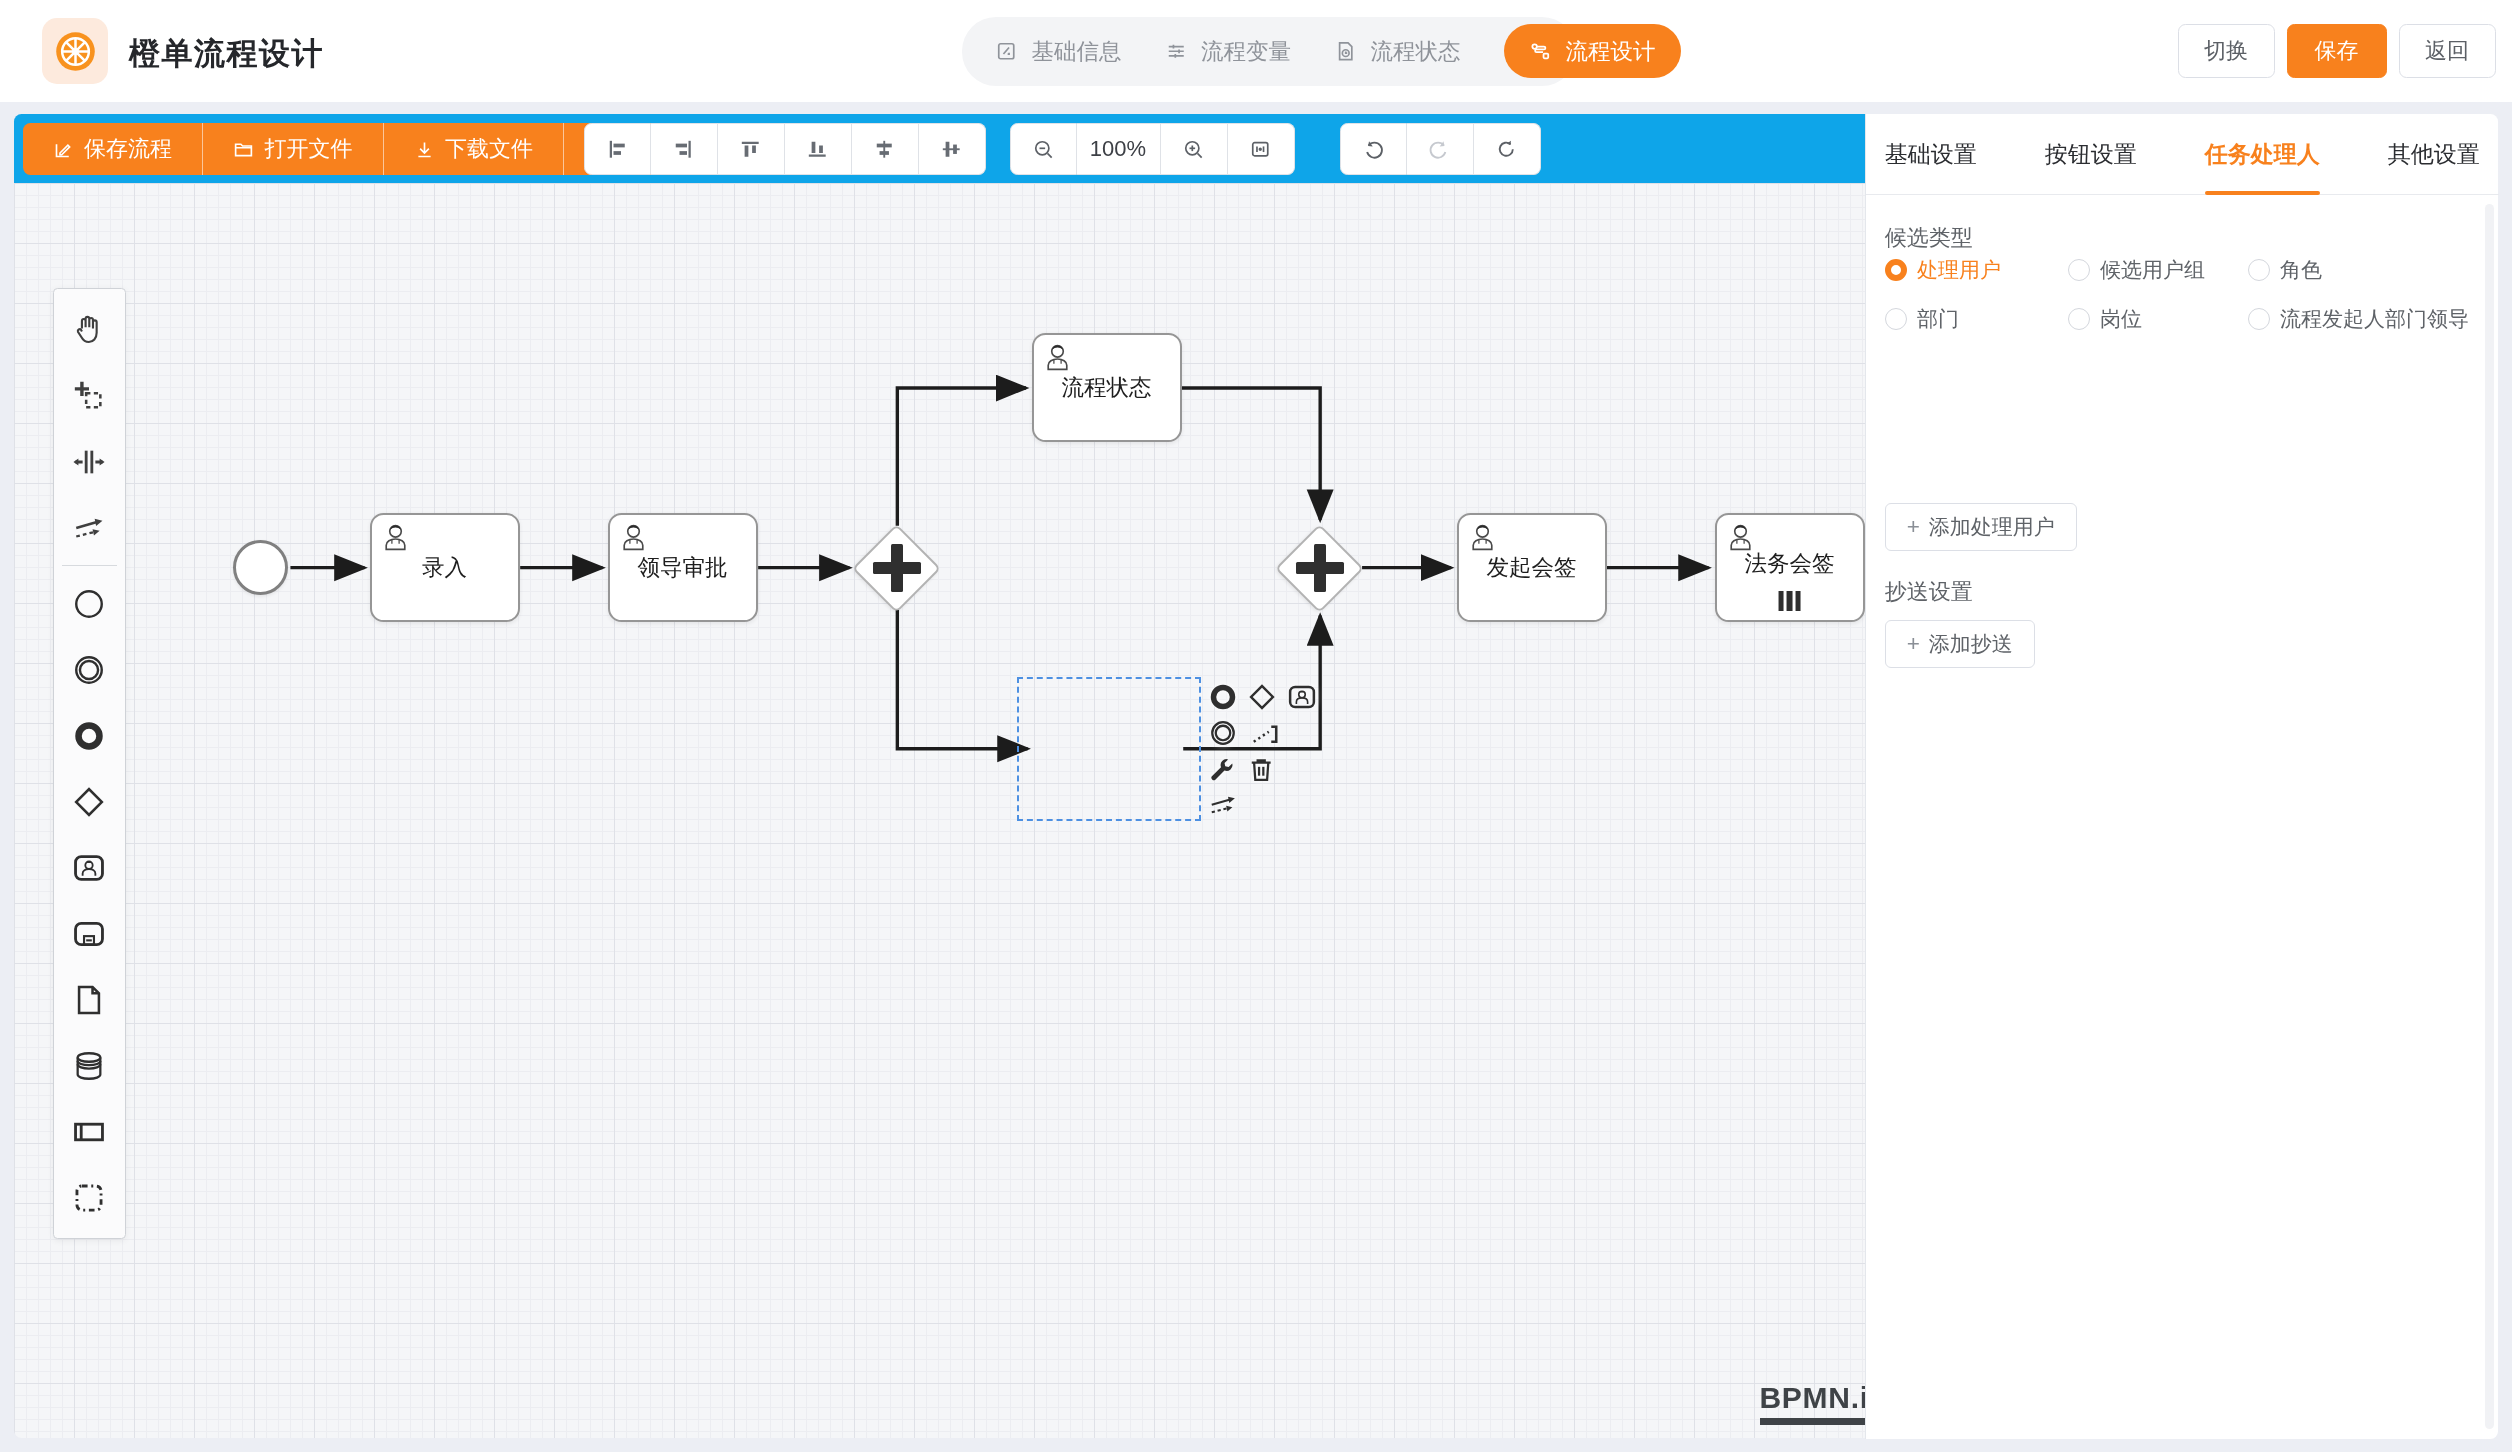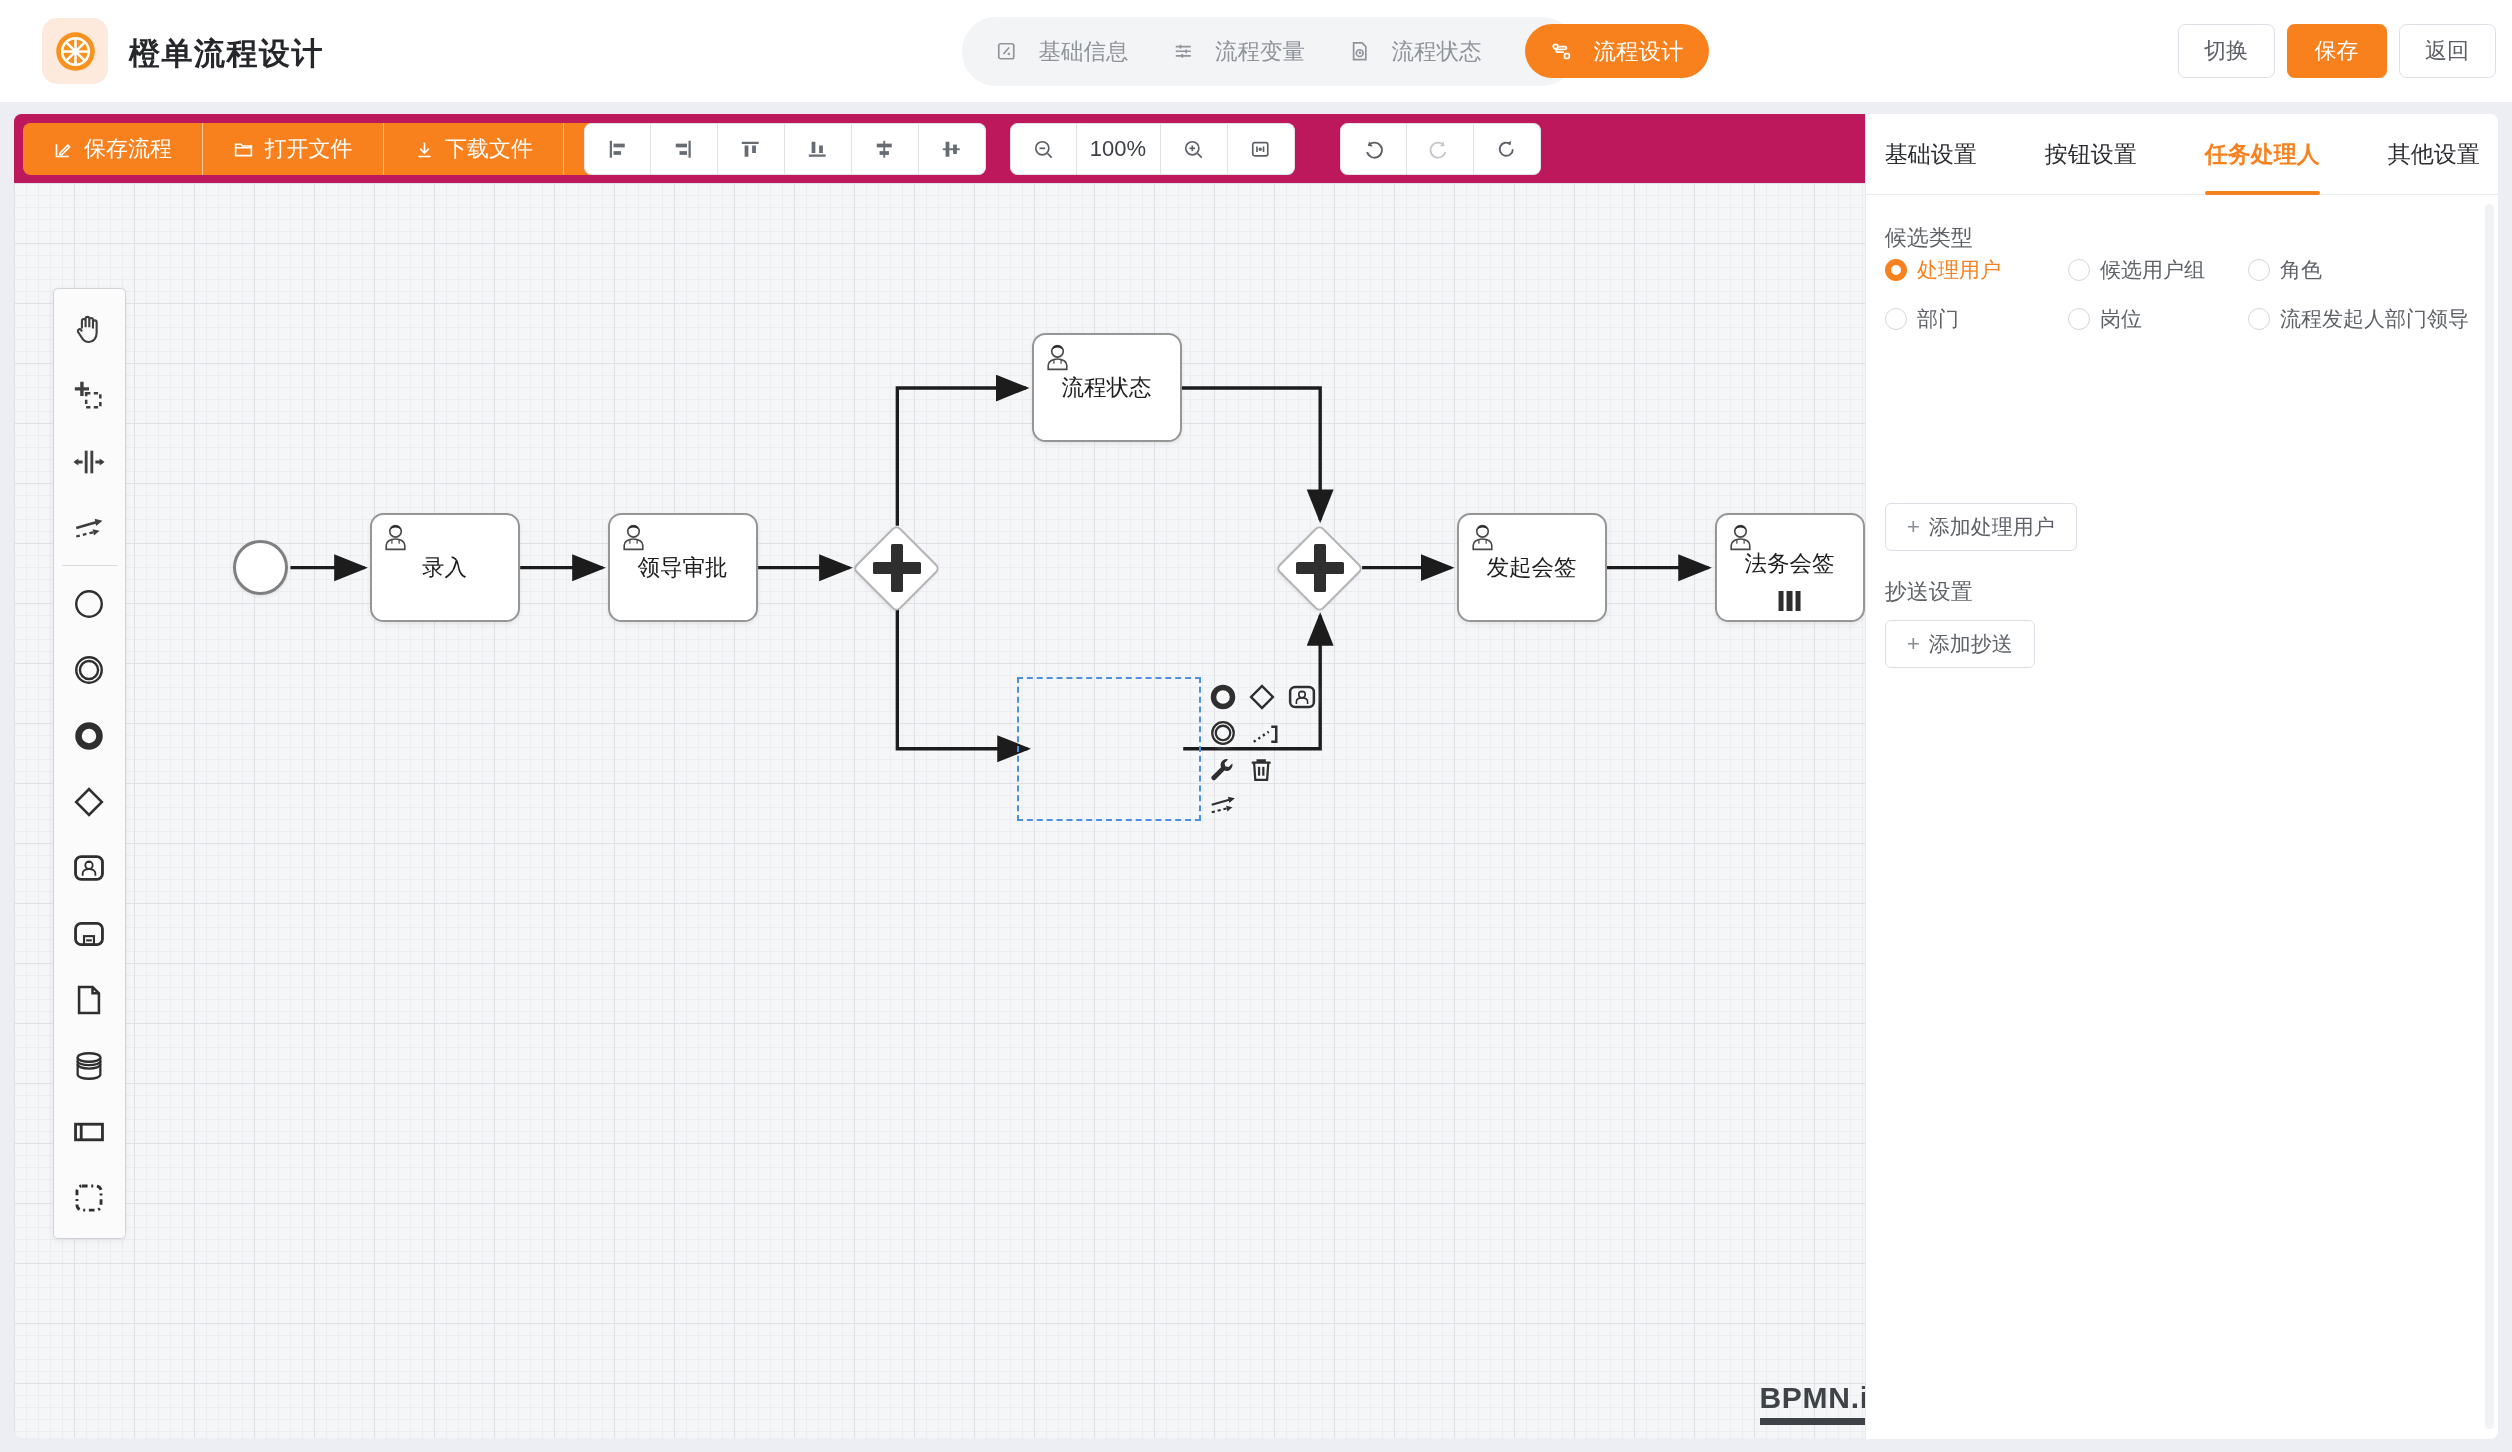--- a/index.html
+++ b/index.html
@@ -11,31 +11,31 @@
     color:#303133;
   }
   .abs { position:absolute; }
 
   
   .header { position:absolute; left:0; top:0; width:2512px; height:102px; background:#ffffff; }
   .logo { position:absolute; left:42px; top:18px; width:66px; height:66px; border-radius:15px; background:#fdeadd; display:flex; align-items:center; justify-content:center; }
   .app-title { position:absolute; left:129px; top:33px; font-size:31px; font-weight:bold; color:#25272b; letter-spacing:1.5px;text-align:right; }
 
   .nav-pill { position:absolute; left:962px; top:16.5px; height:69px; width:614px; background:#f3f4f6; border-radius:34px; display:flex; align-items:center; padding:0 10.5px 0 33px; gap:43px; }
-  .nav-item { display:flex; align-items:center; gap:21px; font-size:22.5px; color:#8f939a; cursor:pointer; white-space:nowrap; }
+  .nav-item { display:flex; align-items:center; gap:14px; font-size:22.5px; color:#8f939a; cursor:pointer; white-space:nowrap; }
   .nav-item.active { background:#f8811d; color:#ffffff; height:54px; border-radius:27px; padding:0 25.5px; }
   .nav-item svg { flex:none; }
 
   .hdr-actions { position:absolute; right:16.5px; top:24px; display:flex; gap:12px; }
   .btn { display:flex; align-items:center; justify-content:center; height:54px; border-radius:7.5px; font-size:22px; cursor:pointer; white-space:nowrap; }
   .btn.plain { background:#ffffff; border:0.7px solid #dcdfe6; color:#5c6066; padding:0 25.5px; }
   .btn.primary { background:#f8811d; border:0.7px solid #f8811d; color:#ffffff; padding:0 27px; }
 
   
-  .toolbar { position:absolute; left:13.5px; top:114px; width:1852px; height:84px; background:#be185d; border-radius:7.5px 0 0 0; border-bottom:0.7px solid #e4e7ec; }
+  .toolbar { position:absolute; left:13.5px; top:114px; width:1852px; height:84px; background:#0ea5e9; border-radius:7.5px 0 0 0; border-bottom:0.7px solid #e4e7ec; }
   .canvas { position:absolute; left:13.5px; top:183px; width:1852px; height:1255px; border-radius:0 0 0 7.5px; overflow:hidden;
     background-color:#f5f6f8;
     background-image:
       linear-gradient(#dfe1e7 0.7px, transparent 0.7px),
       linear-gradient(90deg,#dfe1e7 0.7px, transparent 0.7px),
       linear-gradient(#ecedf1 0.7px, transparent 0.7px),
       linear-gradient(90deg,#ecedf1 0.7px, transparent 0.7px);
     background-size:60px 60px,60px 60px,12px 12px,12px 12px;
   }
   .panel { position:absolute; left:1865px; top:114px; width:633px; height:1325px; background:#ffffff; border-left:0.7px solid #e4e7ec; border-radius:0 7.5px 7.5px 0; }

